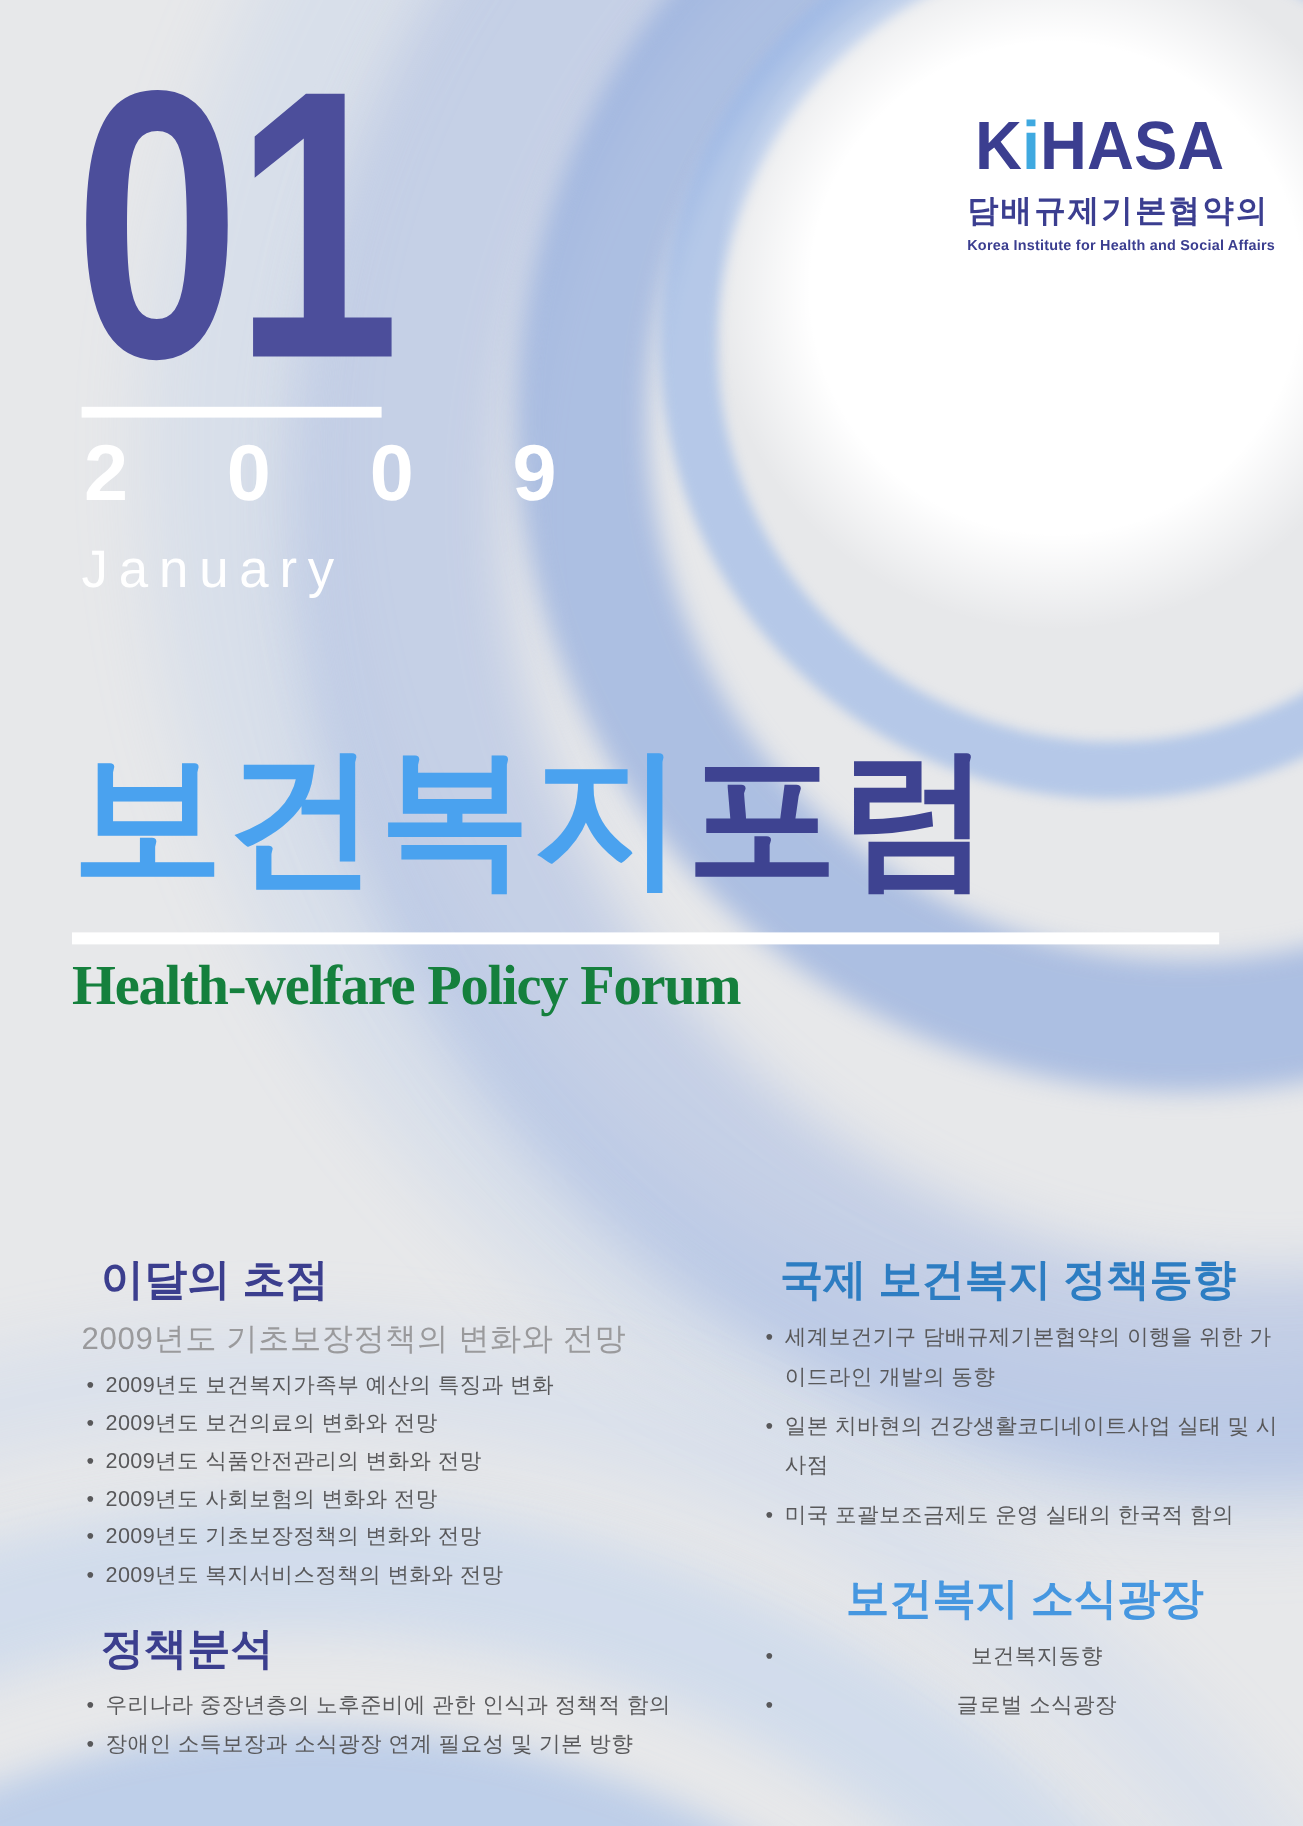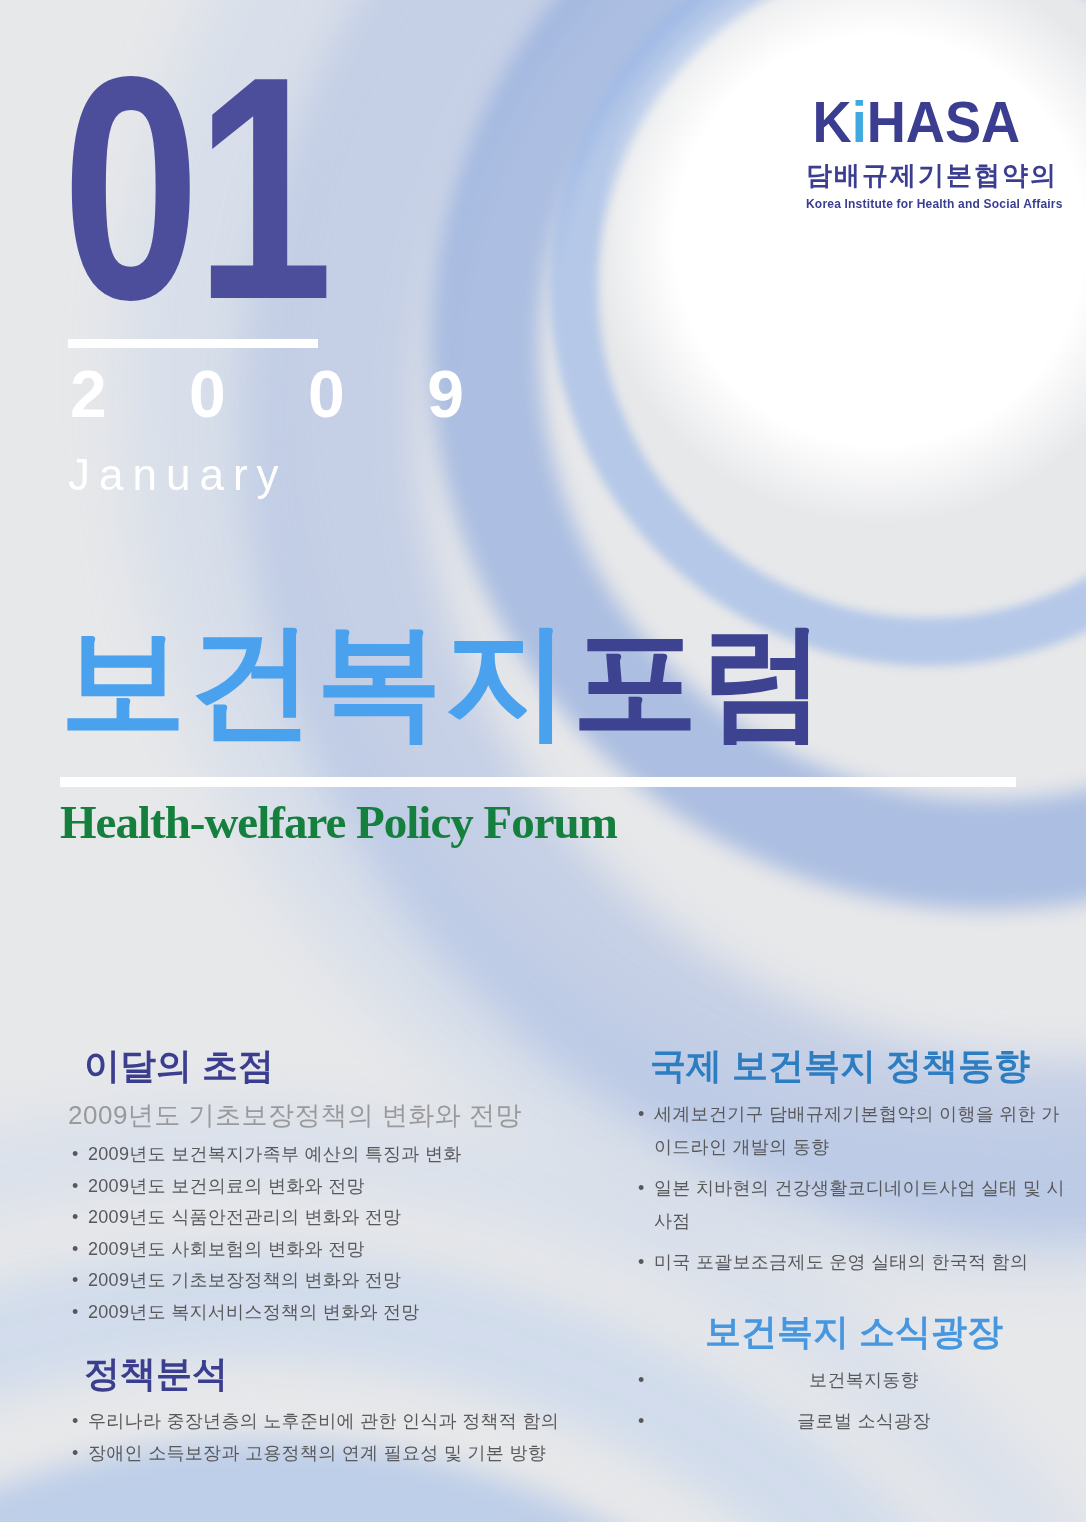--- a/index.html
+++ b/index.html
@@ -175,21 +175,21 @@
           <li>2009년도 사회보험의 변화와 전망</li>
           <li>2009년도 기초보장정책의 변화와 전망</li>
           <li>2009년도 복지서비스정책의 변화와 전망</li>
         </ul>
       </section>
 
       <section class="sec-analysis">
         <h2 class="h-navy">정책분석</h2>
         <ul>
           <li>우리나라 중장년층의 노후준비에 관한 인식과 정책적 함의</li>
-          <li>장애인 소득보장과 고용정책의 연계 필요성 및 기본 방향</li>
+          <li>장애인 소득보장과 소식광장 연계 필요성 및 기본 방향</li>
         </ul>
       </section>
     </div>
 
     <div class="col col-right">
       <section class="sec-intl">
         <h2 class="h-blue">국제 보건복지 정책동향</h2>
         <ul>
           <li>세계보건기구 담배규제기본협약의 이행을 위한 가이드라인 개발의 동향</li>
           <li>일본 치바현의 건강생활코디네이트사업 실태 및 시사점</li>

